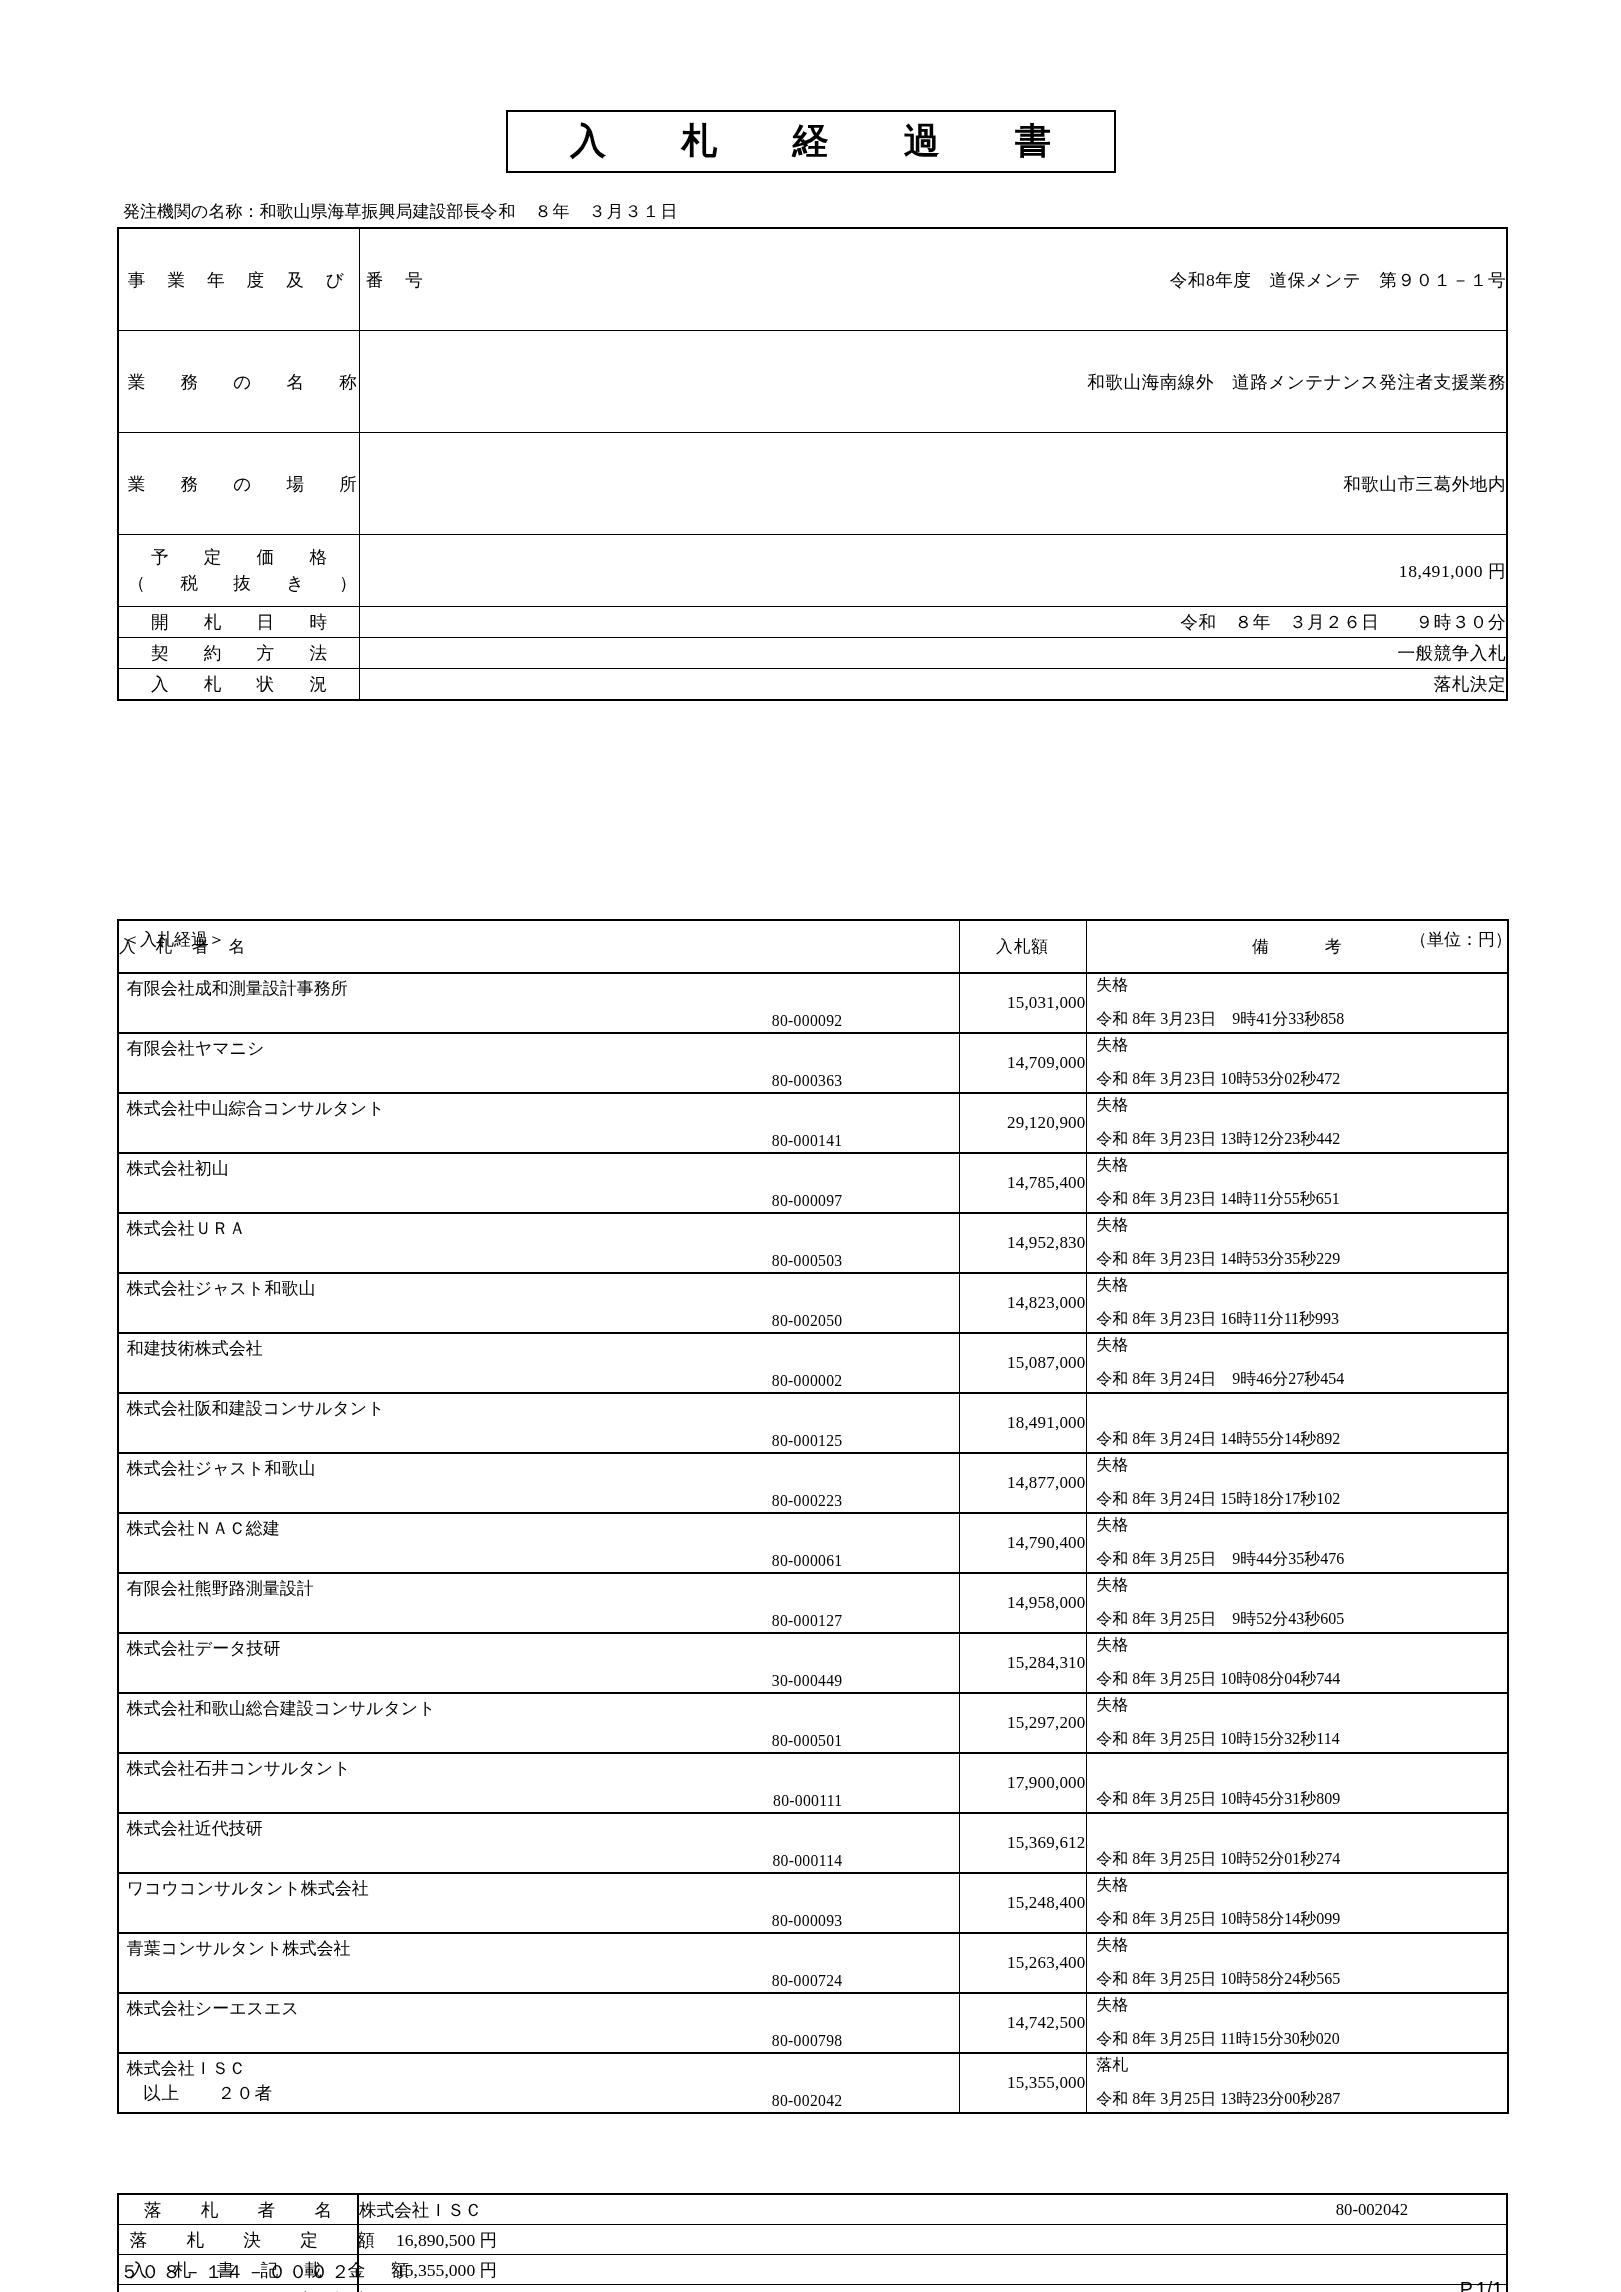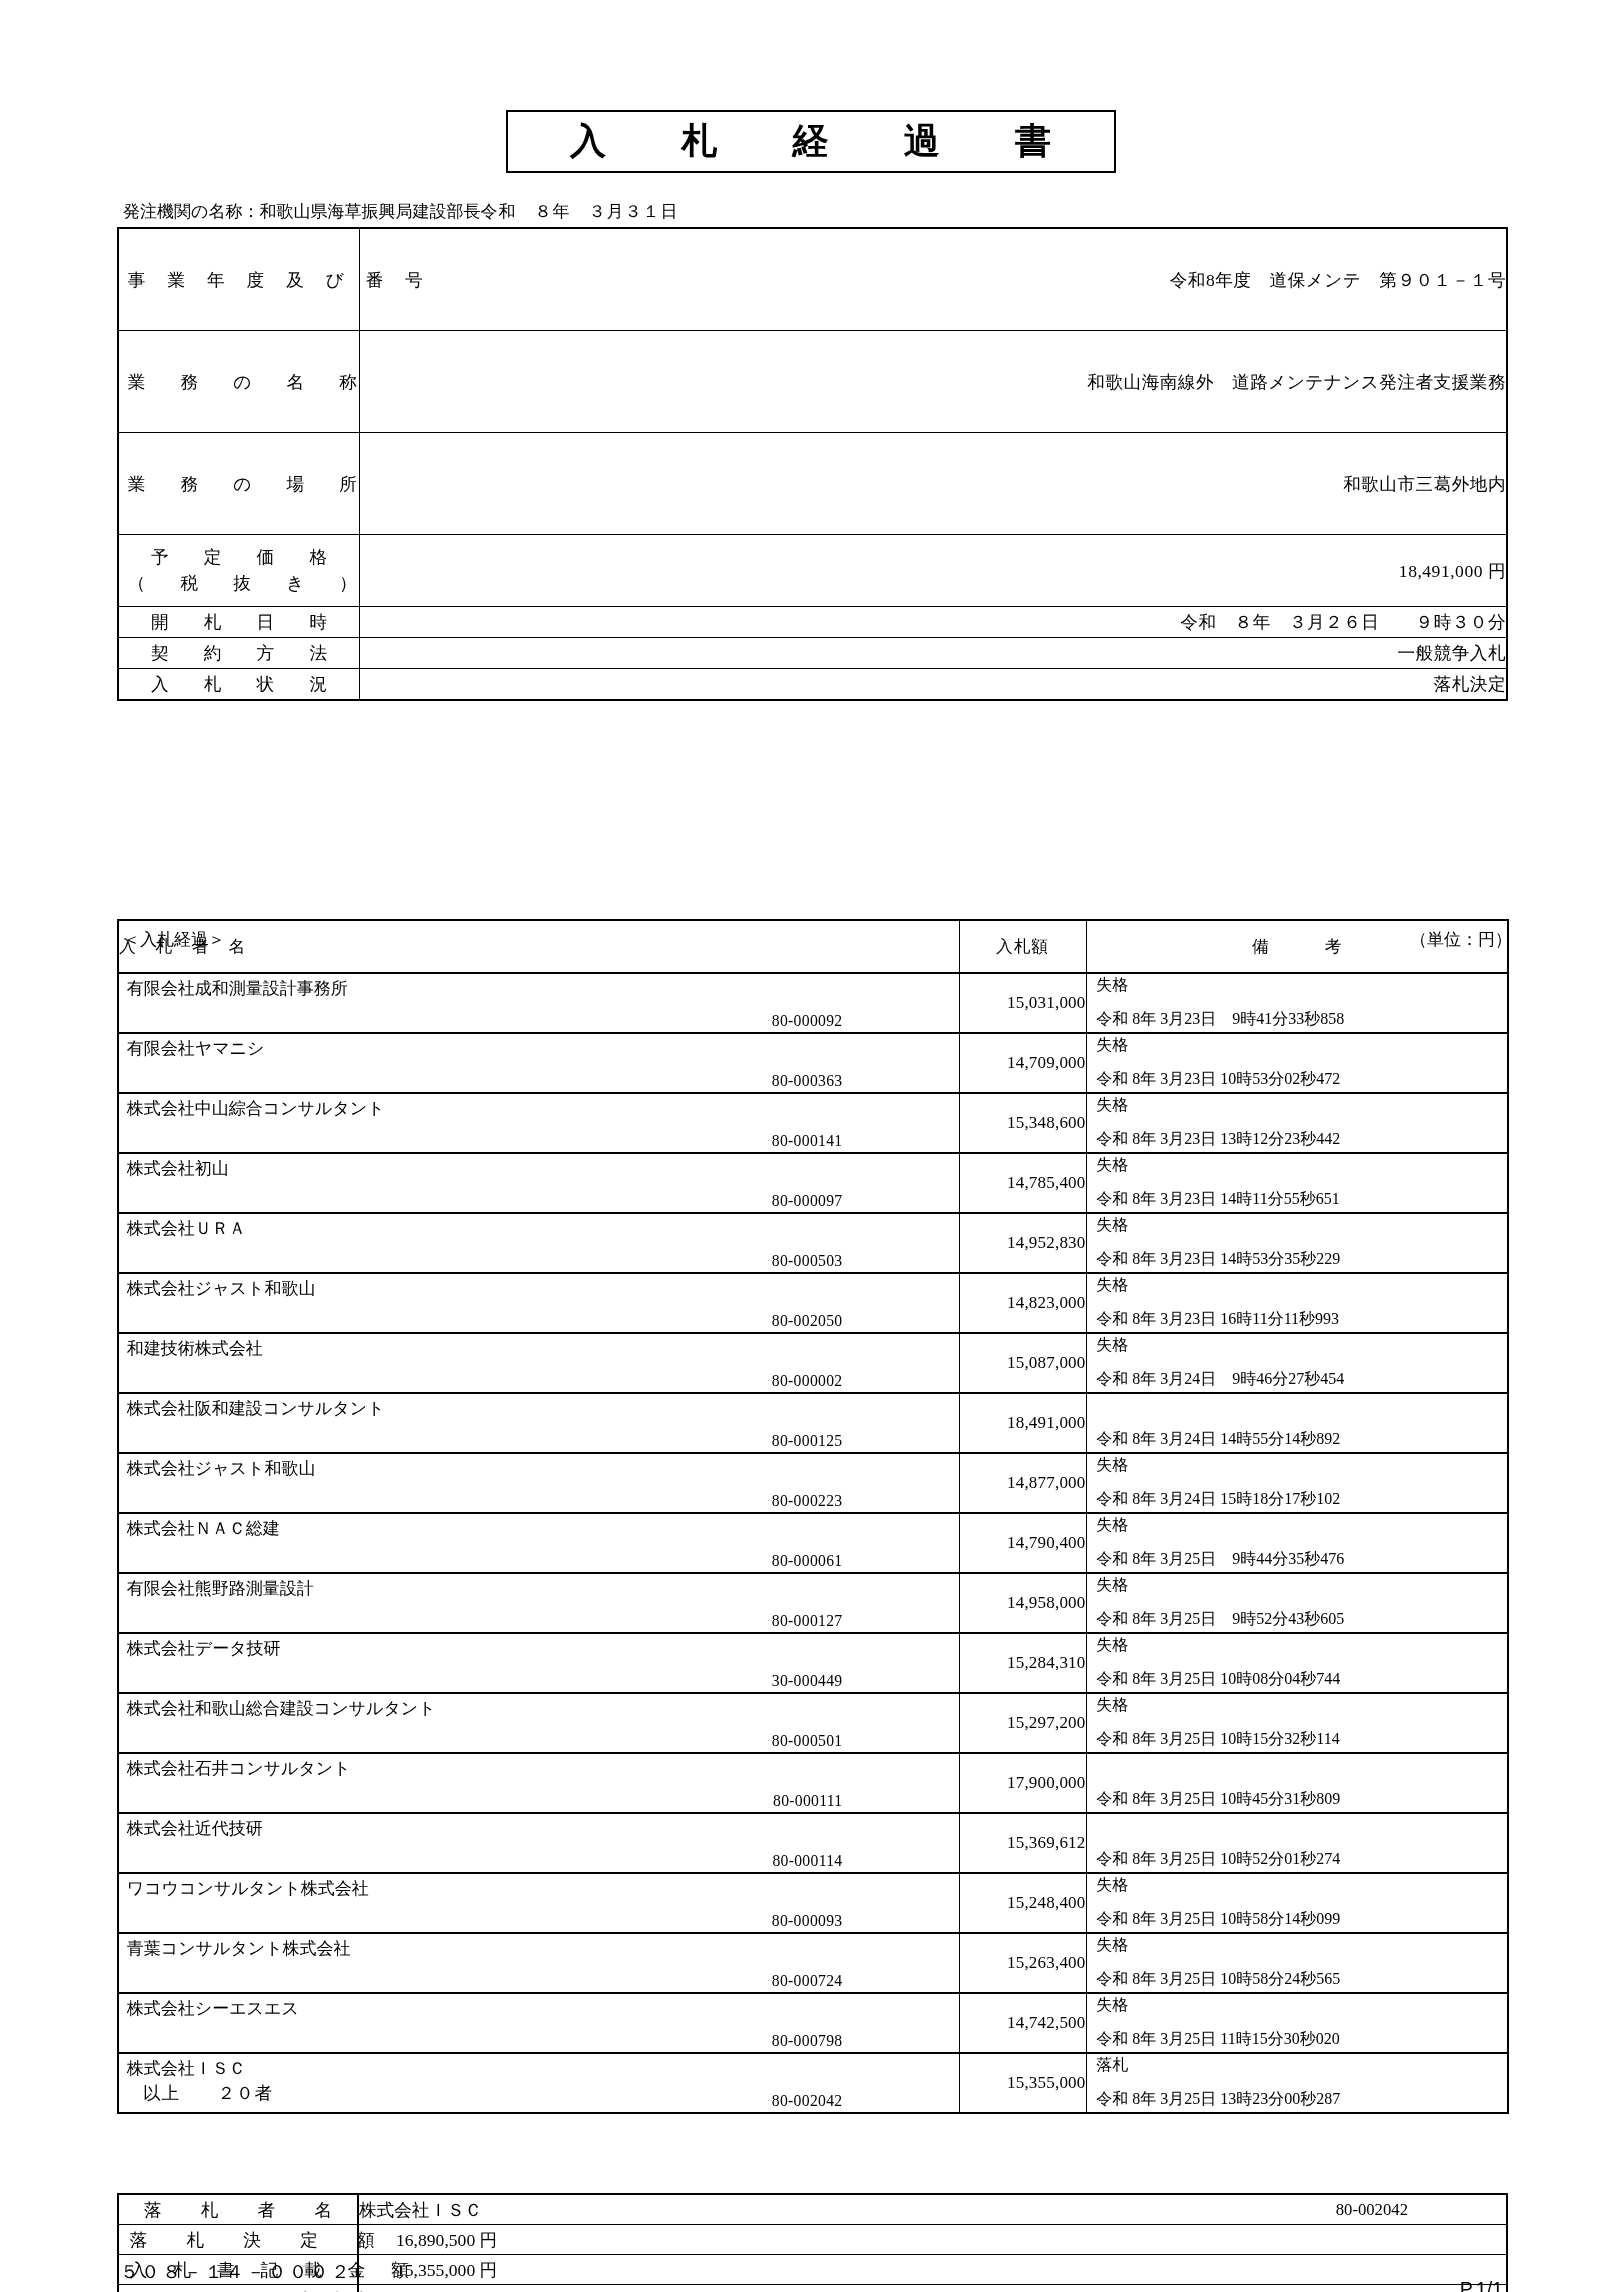--- a/index.html
+++ b/index.html
@@ -362,21 +362,21 @@
             </div>
           </td>
         </tr>
         <tr>
           <td>
             <div class="bidder">
               <span class="bidder-name">株式会社中山綜合コンサルタント</span>
               <span class="bidder-no">80-000141</span>
             </div>
           </td>
-          <td class="amt">15,348,600</td>
+          <td class="amt">29,120,900</td>
           <td>
             <div class="note">
               <span class="note-status">失格</span>
               <span class="note-time">令和 8年 3月23日 13時12分23秒442</span>
             </div>
           </td>
         </tr>
         <tr>
           <td>
             <div class="bidder">

